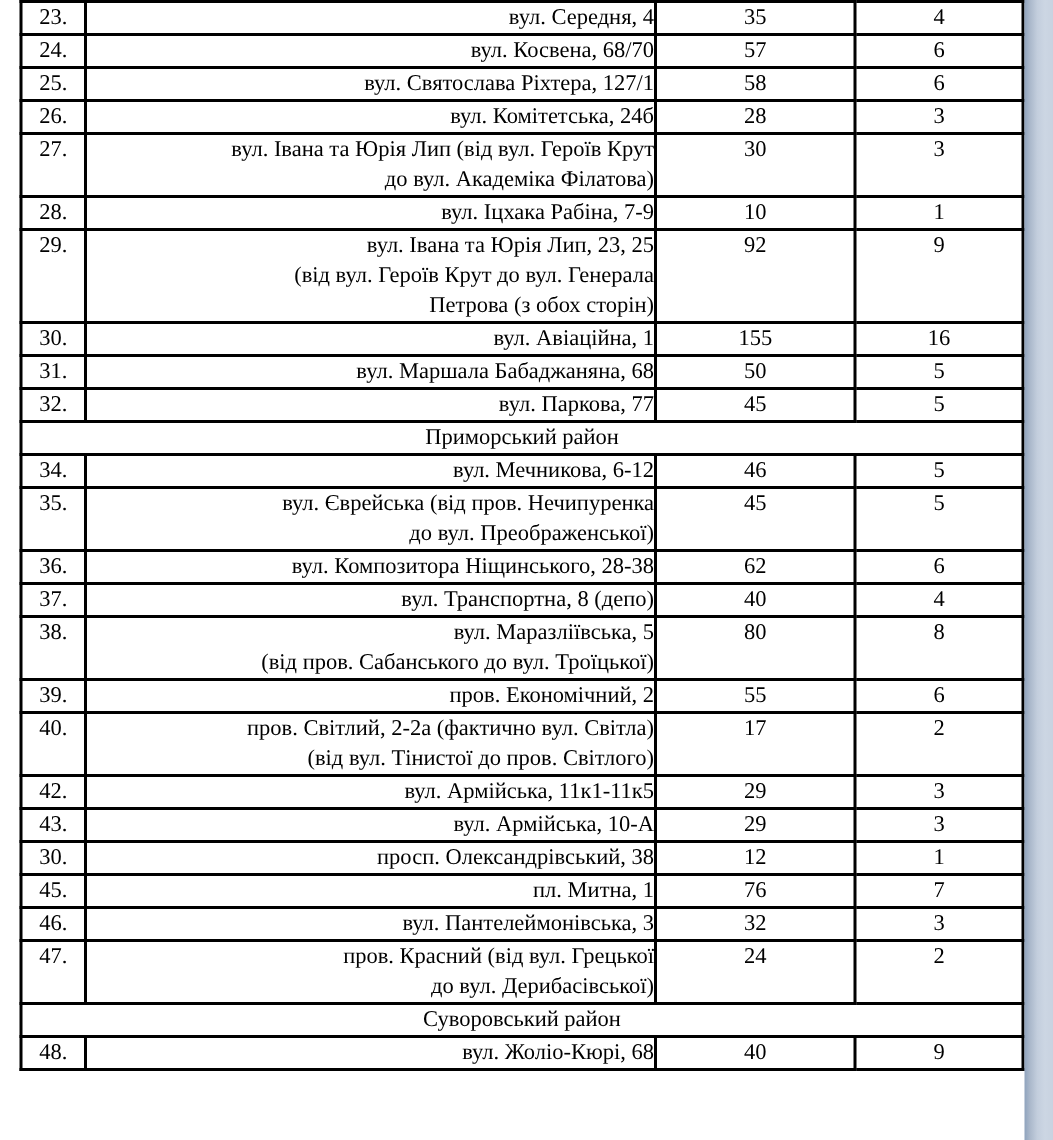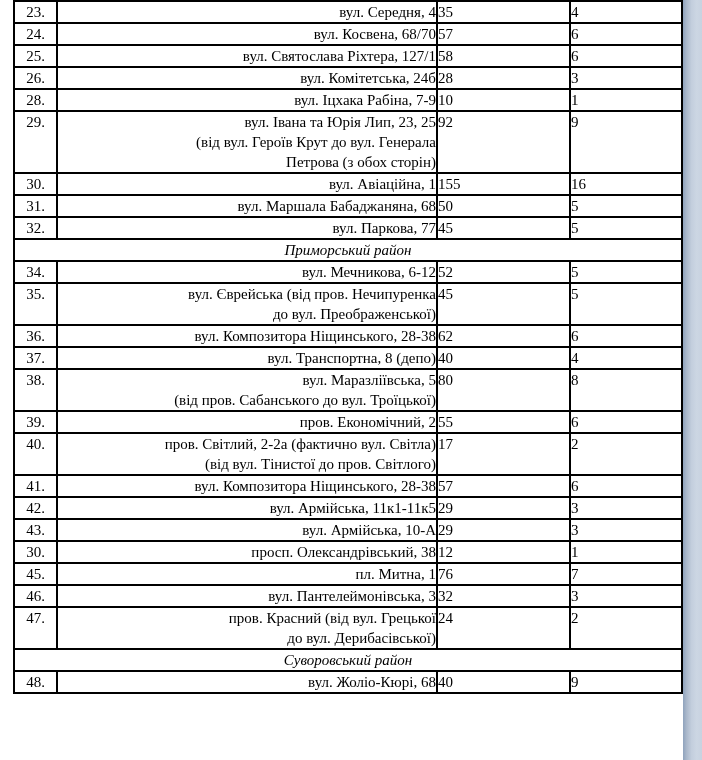--- a/index.html
+++ b/index.html
@@ -53,26 +53,25 @@
   td.num {
     text-align: center;
   }
   td.name {
     text-align: right;
     padding-left: 6px;
     padding-right: 4px;
     white-space: pre-line;
   }
   td.val {
-    text-align: left;
+    text-align: center;
   }
   td.section {
     text-align: center;
     white-space: nowrap;
-    font-style: italic;
   }
   col.c-num  { width: 43px; }
   col.c-name { width: 380px; }
   col.c-val1 { width: 133px; }
   col.c-val2 { width: 112px; }
 </style>
 </head>
 <body>
 
 <div class="page">
@@ -102,20 +101,27 @@
           <td class="val">58</td>
           <td class="val">6</td>
         </tr>
         <tr>
           <td class="num">26.</td>
           <td class="name">вул. Комітетська, 24б</td>
           <td class="val">28</td>
           <td class="val">3</td>
         </tr>
         <tr>
+          <td class="num">27.</td>
+          <td class="name">вул. Івана та Юрія Лип (від вул. Героїв Крут
+до вул. Академіка Філатова)</td>
+          <td class="val">30</td>
+          <td class="val">3</td>
+        </tr>
+        <tr>
           <td class="num">28.</td>
           <td class="name">вул. Іцхака Рабіна, 7-9</td>
           <td class="val">10</td>
           <td class="val">1</td>
         </tr>
         <tr>
           <td class="num">29.</td>
           <td class="name">вул. Івана та Юрія Лип, 23, 25
 (від вул. Героїв Крут до вул. Генерала
 Петрова (з обох сторін)</td>
@@ -139,21 +145,21 @@
           <td class="name">вул. Паркова, 77</td>
           <td class="val">45</td>
           <td class="val">5</td>
         </tr>
         <tr>
           <td colspan="4" class="section">Приморський район</td>
         </tr>
         <tr>
           <td class="num">34.</td>
           <td class="name">вул. Мечникова, 6-12</td>
-          <td class="val">52</td>
+          <td class="val">46</td>
           <td class="val">5</td>
         </tr>
         <tr>
           <td class="num">35.</td>
           <td class="name">вул. Єврейська (від пров. Нечипуренка
 до вул. Преображенської)</td>
           <td class="val">45</td>
           <td class="val">5</td>
         </tr>
         <tr>
@@ -180,26 +186,20 @@
           <td class="name">пров. Економічний, 2</td>
           <td class="val">55</td>
           <td class="val">6</td>
         </tr>
         <tr>
           <td class="num">40.</td>
           <td class="name">пров. Світлий, 2-2а (фактично вул. Світла)
 (від вул. Тінистої до пров. Світлого)</td>
           <td class="val">17</td>
           <td class="val">2</td>
-        </tr>
-        <tr>
-          <td class="num">41.</td>
-          <td class="name">вул. Композитора Ніщинського, 28-38</td>
-          <td class="val">57</td>
-          <td class="val">6</td>
         </tr>
         <tr>
           <td class="num">42.</td>
           <td class="name">вул. Армійська, 11к1-11к5</td>
           <td class="val">29</td>
           <td class="val">3</td>
         </tr>
         <tr>
           <td class="num">43.</td>
           <td class="name">вул. Армійська, 10-А</td>

